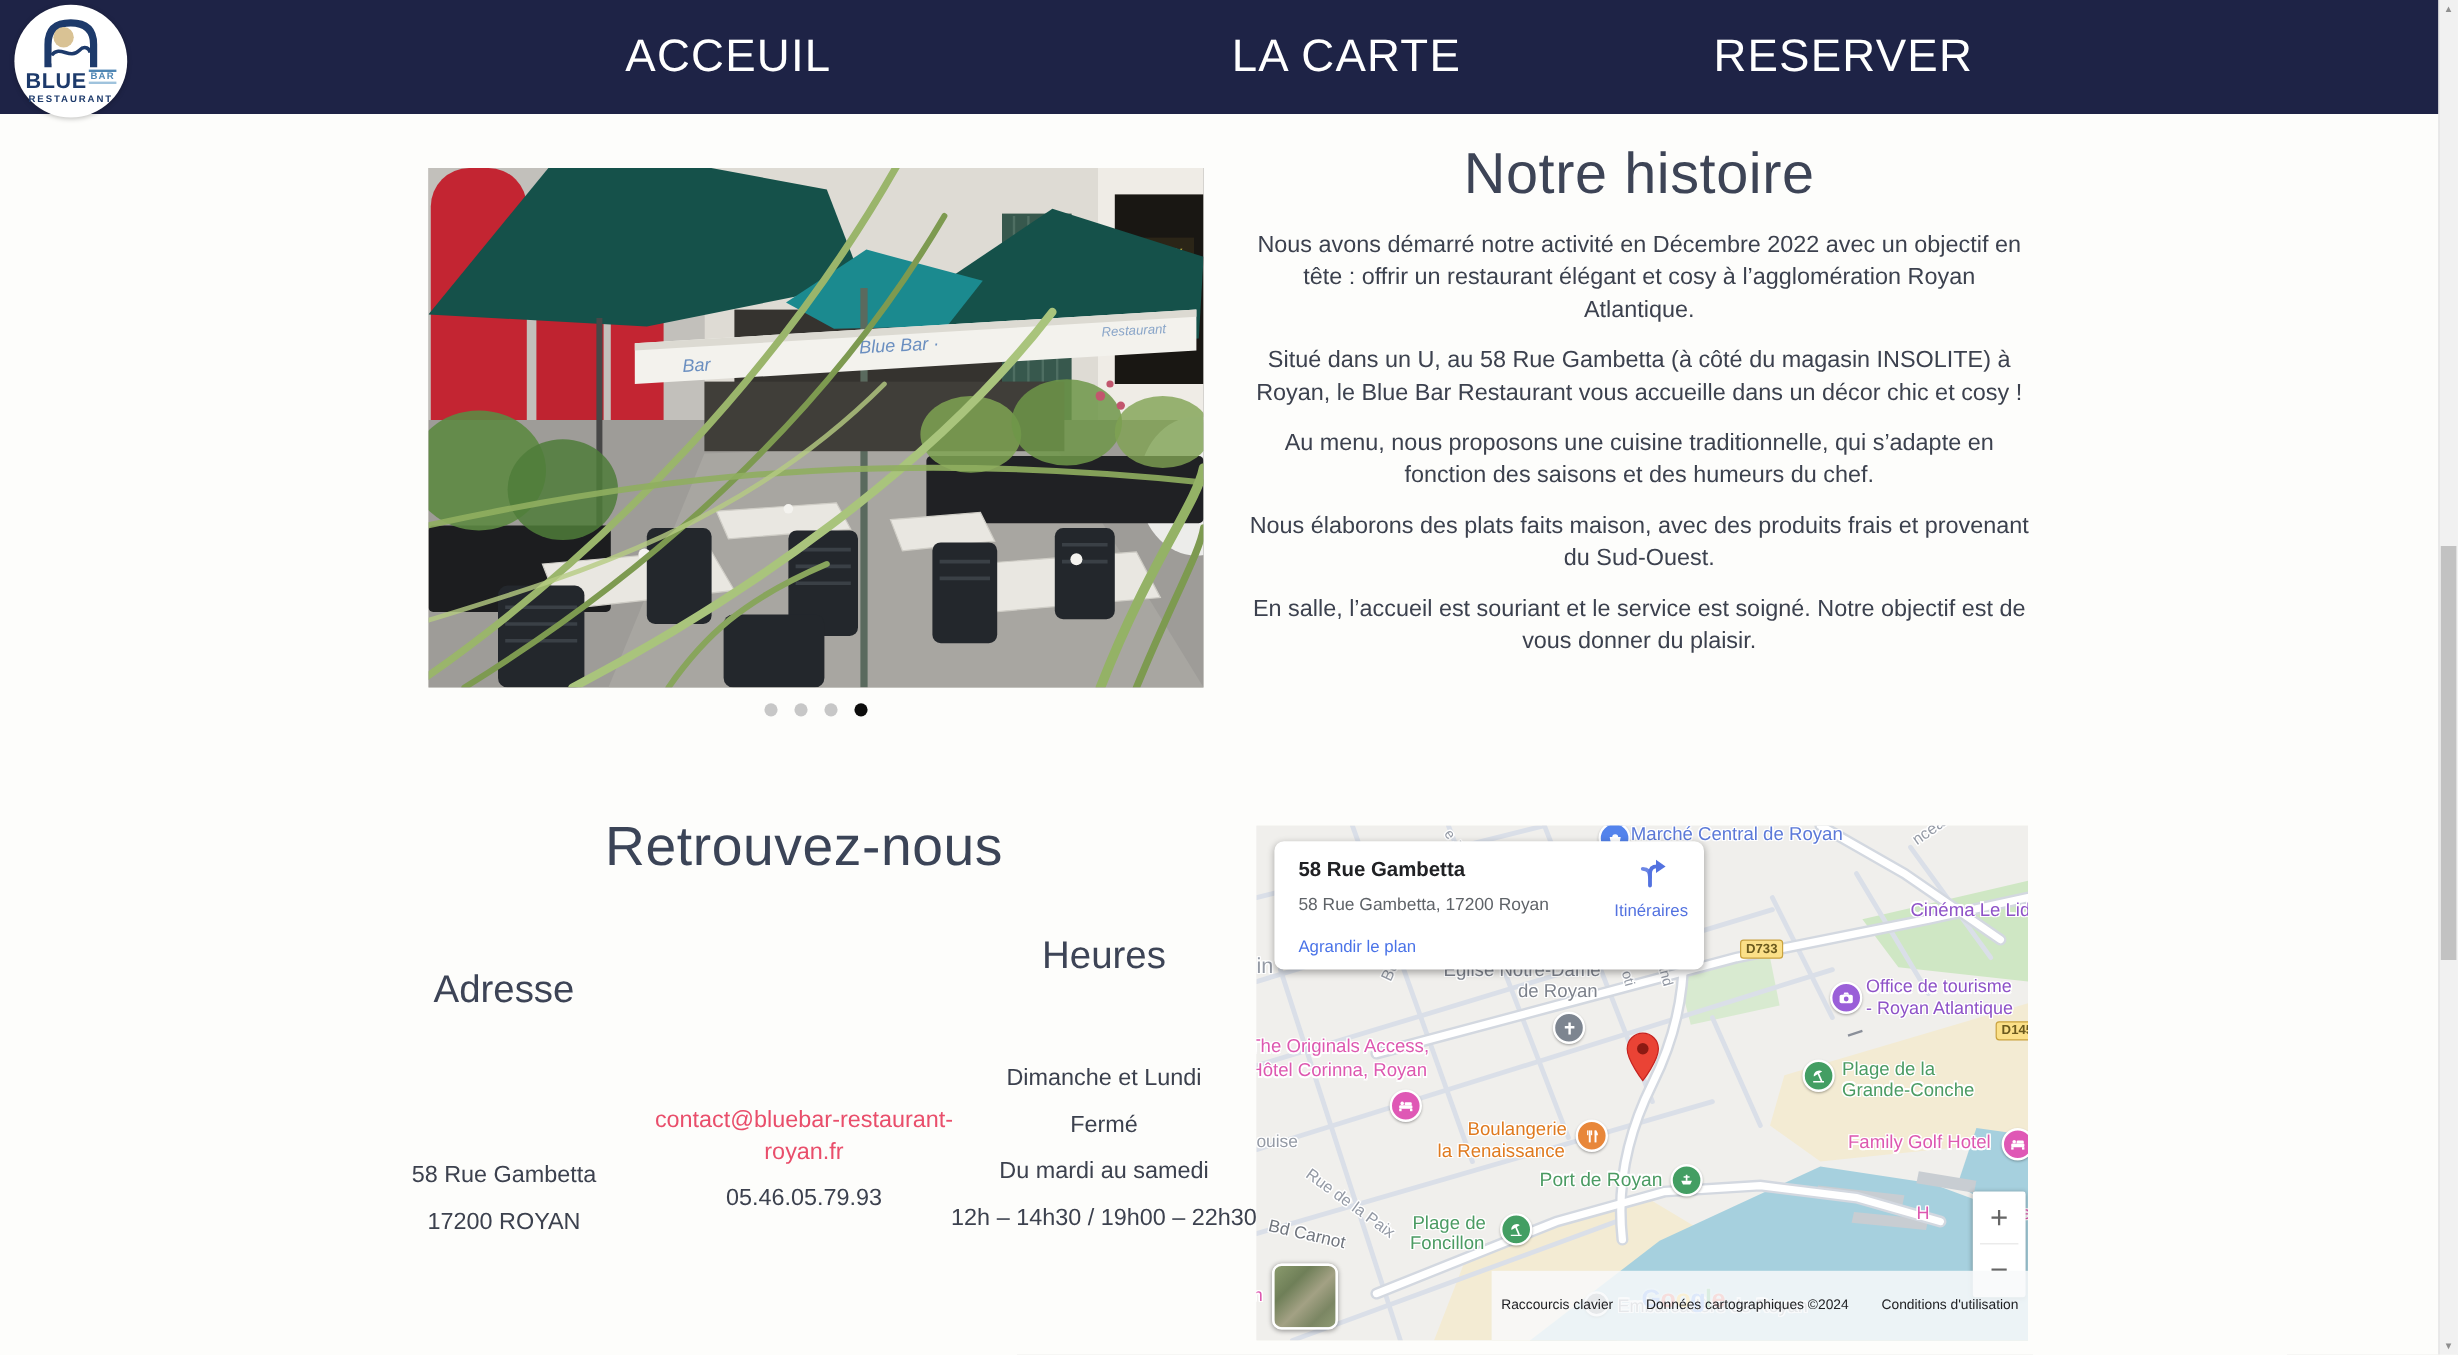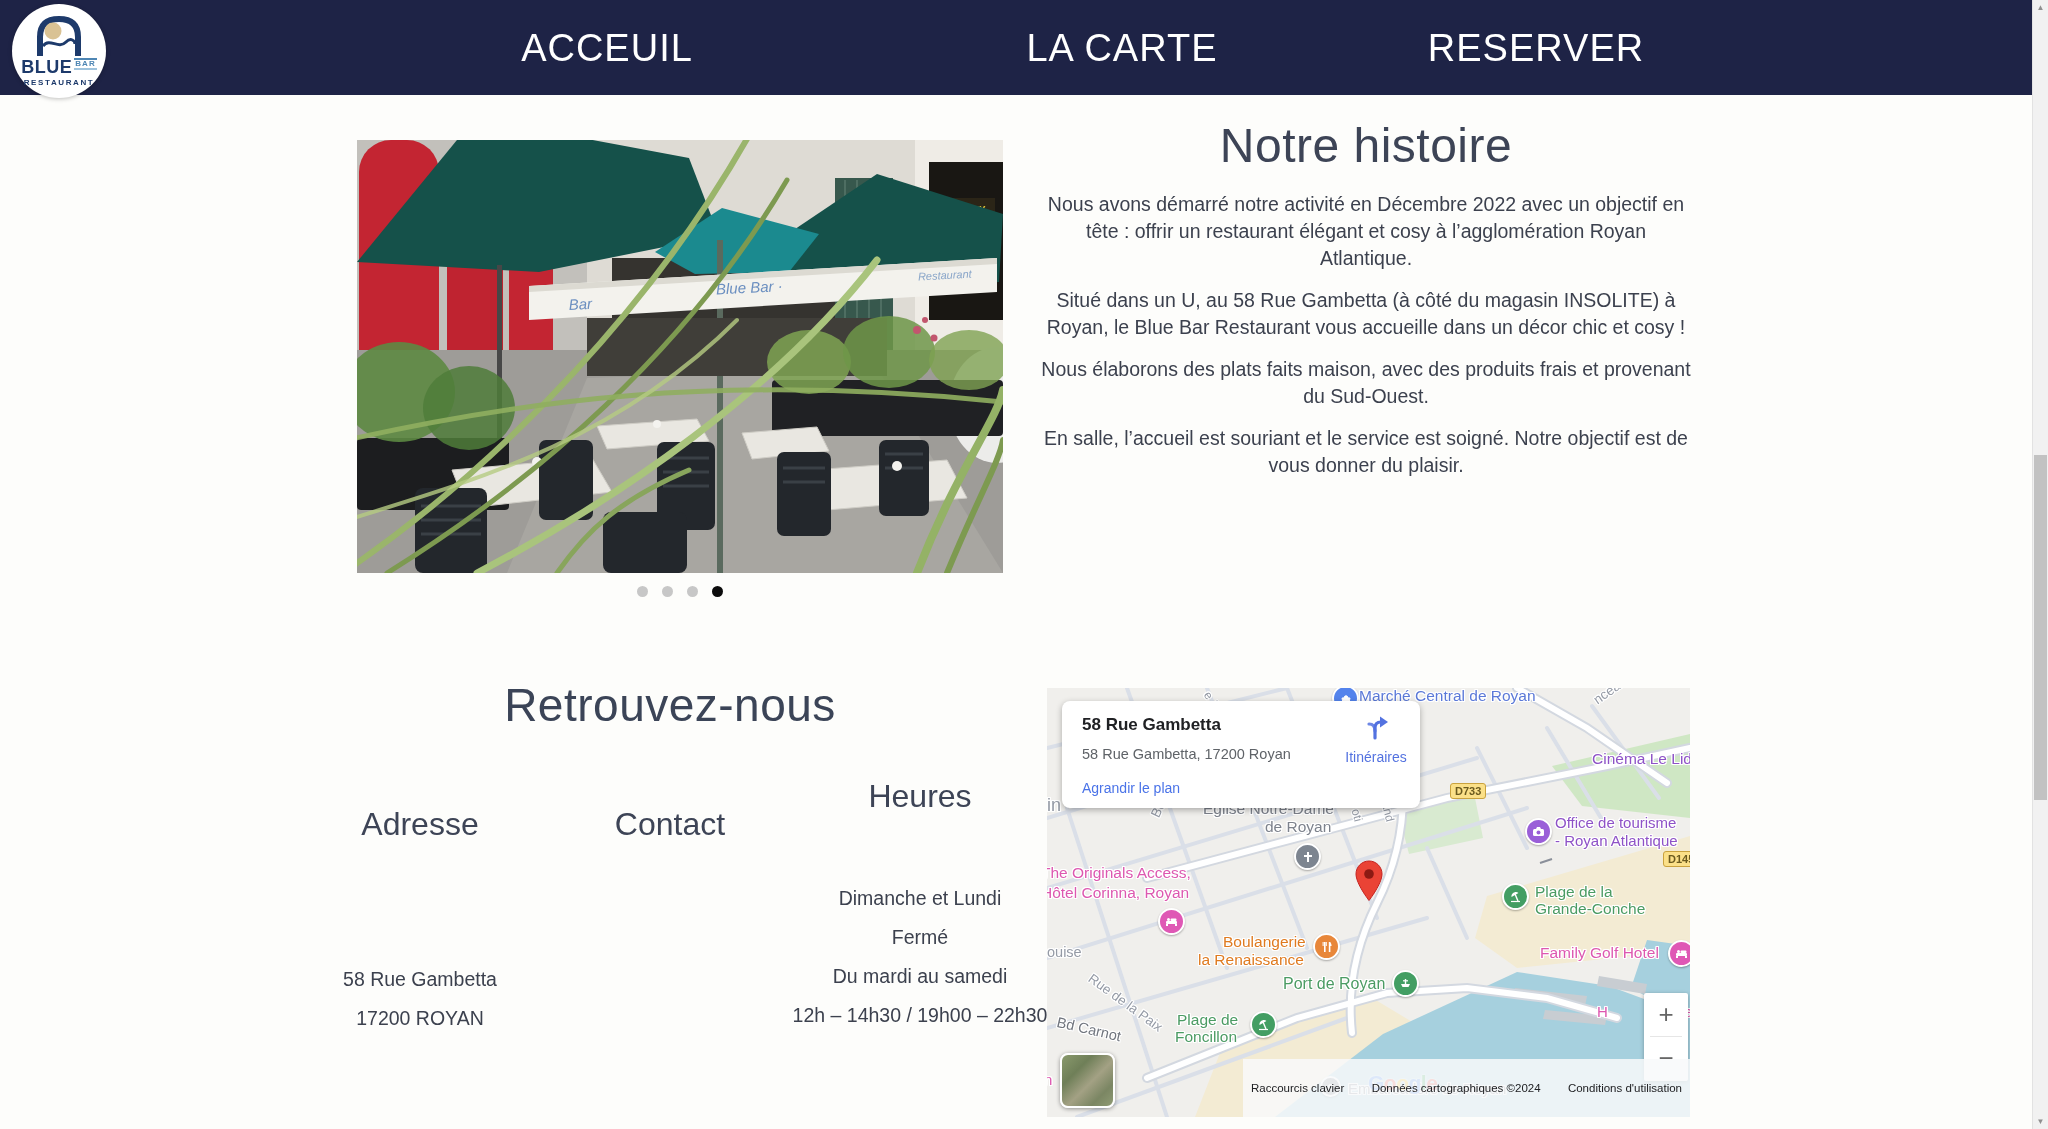--- a/index.html
+++ b/index.html
@@ -203,36 +203,40 @@
     <span class="dot"></span>
     <span class="dot"></span>
     <span class="dot"></span>
     <span class="dot active"></span>
   </div>
 
   <div class="histoire">
     <h1>Notre histoire</h1>
     <p>Nous avons démarré notre activité en Décembre 2022 avec un objectif en tête : offrir un restaurant élégant et cosy à l’agglomération Royan Atlantique.</p>
     <p>Situé dans un U, au 58 Rue Gambetta (à côté du magasin INSOLITE) à Royan, le Blue Bar Restaurant vous accueille dans un décor chic et cosy !</p>
+    <p>Au menu, nous proposons une cuisine traditionnelle, qui s’adapte en fonction des saisons et des humeurs du chef.</p>
     <p>Nous élaborons des plats faits maison, avec des produits frais et provenant du Sud-Ouest.</p>
     <p>En salle, l’accueil est souriant et le service est soigné. Notre objectif est de vous donner du plaisir.</p>
   </div>
 
   <div class="findus-title">Retrouvez-nous</div>
 
   <div class="col" id="col-adresse">
     <div class="col-h">Adresse</div>
     <div class="col-body">
       <div class="addr-line">58 Rue Gambetta</div>
       <div class="addr-line">17200 ROYAN</div>
     </div>
   </div>
 
   <div class="col" id="col-contact">
-    <div class="col-h">Contact</div>
+    <div class="col-body">
+      <a class="email-link">contact@bluebar-restaurant-royan.fr</a>
+      <div class="phone">05.46.05.79.93</div>
+    </div>
   </div>
 
   <div class="col" id="col-heures">
     <div class="col-h">Heures</div>
     <div class="col-body">
       <div class="hours-line">Dimanche et Lundi</div>
       <div class="hours-line">Fermé</div>
       <div class="hours-line">Du mardi au samedi</div>
       <div class="hours-line">12h – 14h30 / 19h00 – 22h30</div>
     </div>

